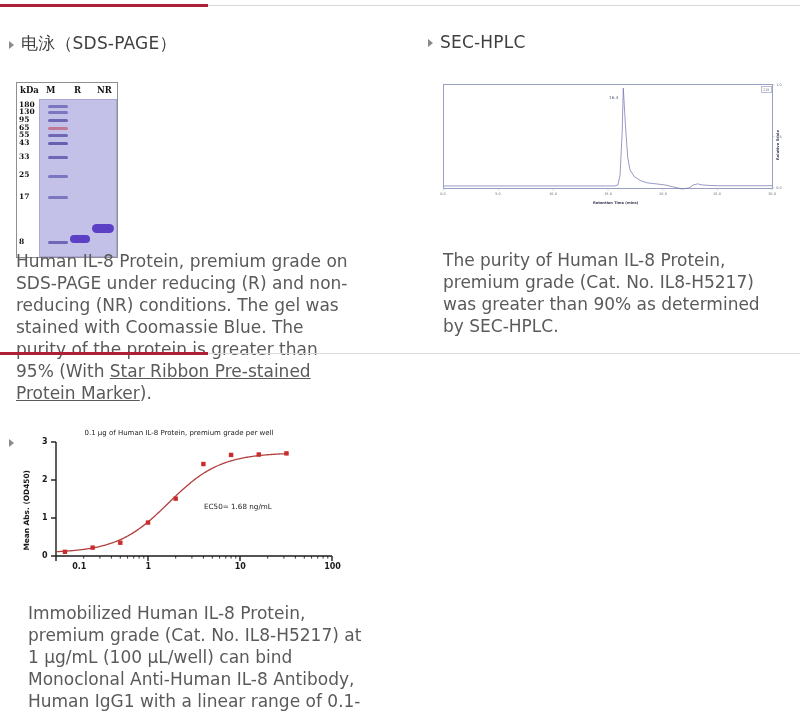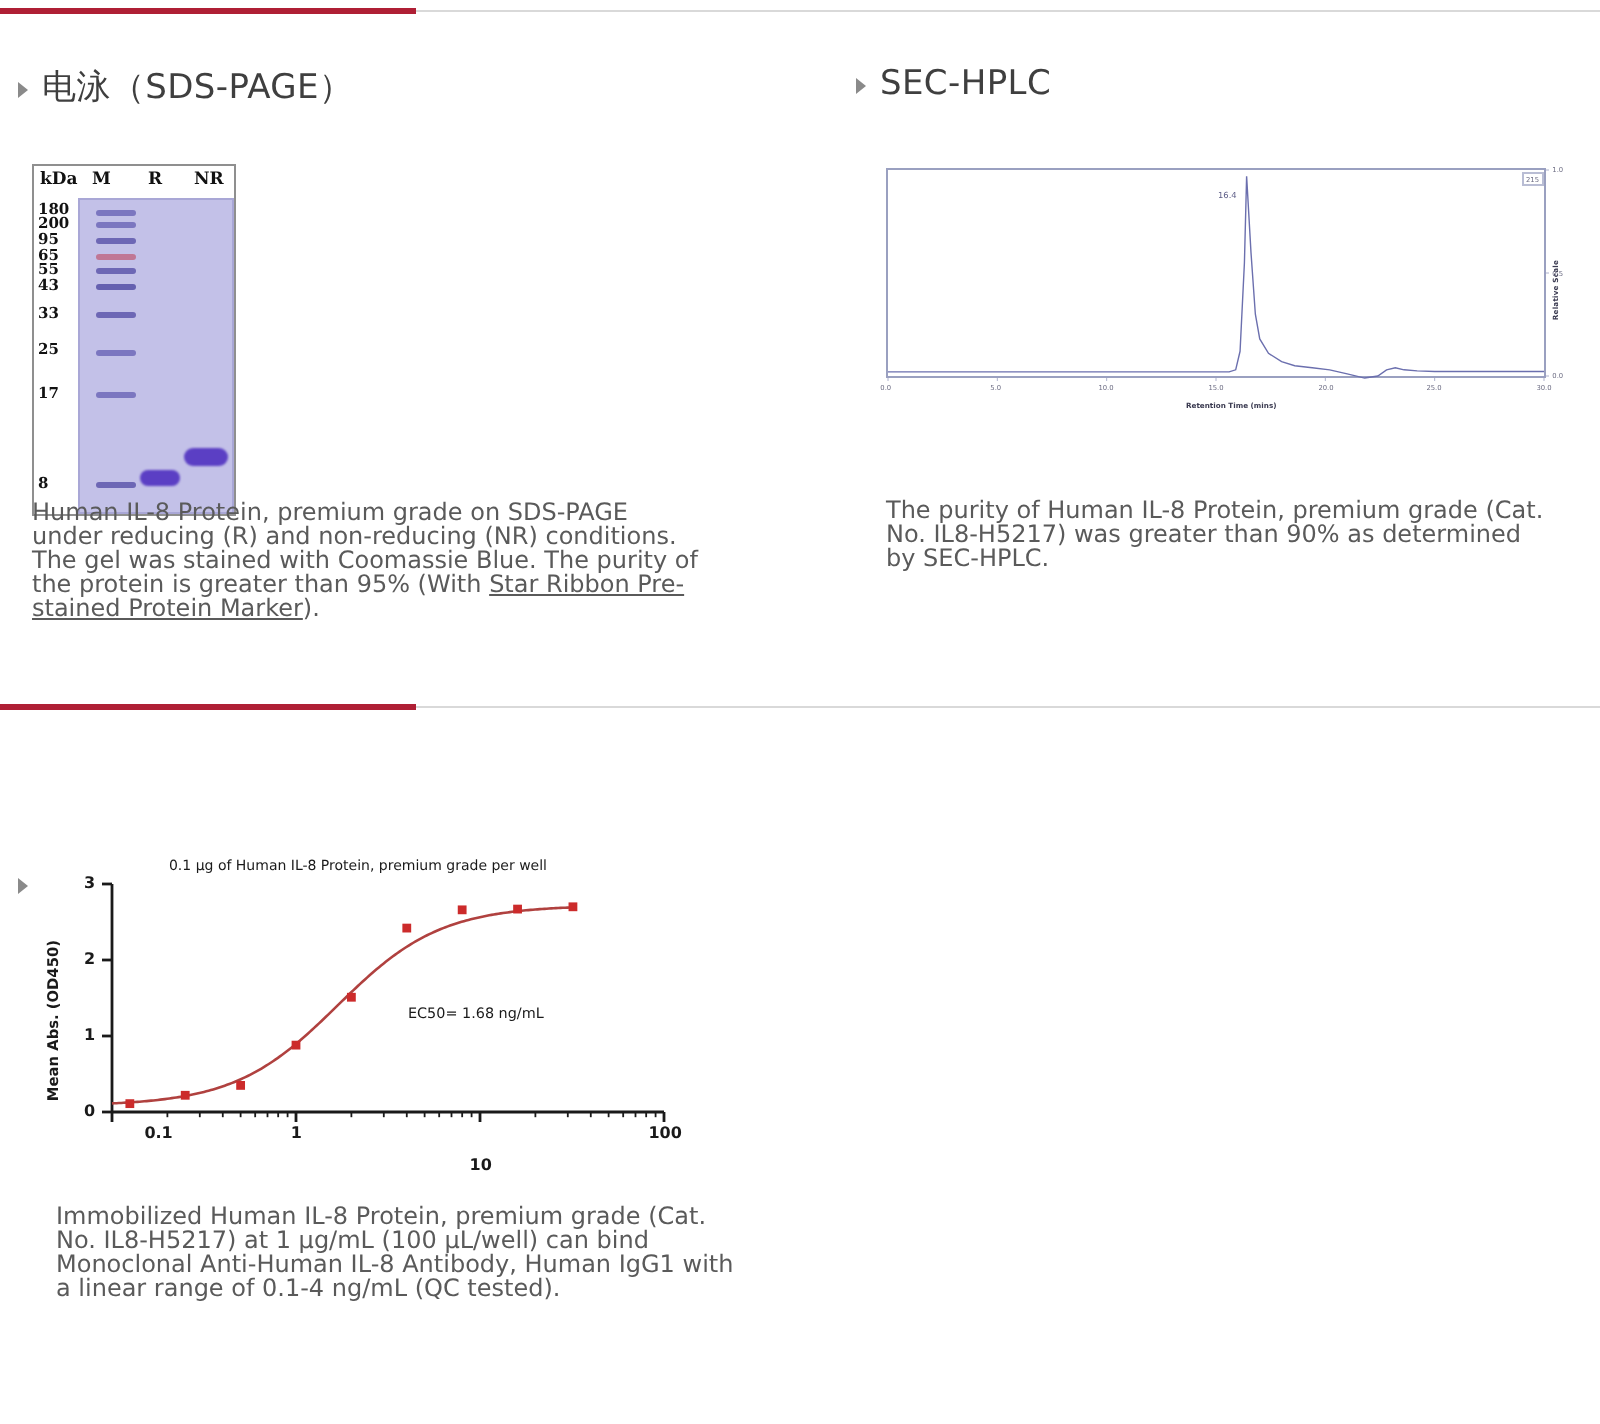--- a/index.html
+++ b/index.html
@@ -63,22 +63,22 @@
     letter-spacing: 0.2px;
   }
 
   #heading-sdspage { left: 9px; top: 32px; }
   #heading-sechplc { left: 428px; top: 32px; }
   #heading-bioactivity { left: 9px; top: 400px; margin-top: 30px; }
 
   
   .desc {
     position: absolute;
-    font-size: 12px;
-    line-height: 12px;
+    font-size: 17px;
+    line-height: 22px;
     color: #5a5a5a;
   }
   #desc-sdspage { left: 16px; top: 250px; width: 336px; }
   #desc-sechplc { left: 443px; top: 249px; width: 336px; }
   #desc-bioactivity { left: 28px; top: 602px; width: 340px; }
   .desc .underlined { text-decoration: underline; color: #5a5a5a; }
 
   
   #gel-figure {
     position: absolute;
@@ -267,21 +267,21 @@
 
 <div id="gel-figure">
   <div class="gel-lane-headers">
     <span class="lh-kda">kDa</span>
     <span class="lh-m">M</span>
     <span class="lh-r">R</span>
     <span class="lh-nr">NR</span>
   </div>
 
   <div class="mw-label" style="top:18px">180</div>
-  <div class="mw-label" style="top:25px">200</div>
+  <div class="mw-label" style="top:25px">130</div>
   <div class="mw-label" style="top:33px">95</div>
   <div class="mw-label" style="top:41px">65</div>
   <div class="mw-label" style="top:48px">55</div>
   <div class="mw-label" style="top:56px">43</div>
   <div class="mw-label" style="top:70px">33</div>
   <div class="mw-label" style="top:88px">25</div>
   <div class="mw-label" style="top:110px">17</div>
   <div class="mw-label" style="top:155px">8</div>
 
   <div id="gel-plate">
@@ -416,20 +416,20 @@
   </svg>
   <div id="elisa-ytick-labels">
       <div style="position: absolute; font-size: 8px; font-weight: bold; color: rgb(26, 26, 26); left: 28px; top: 133px;">0</div>
       <div style="position: absolute; font-size: 8px; font-weight: bold; color: rgb(26, 26, 26); left: 28px; top: 95px;">1</div>
       <div style="position: absolute; font-size: 8px; font-weight: bold; color: rgb(26, 26, 26); left: 28px; top: 57px;">2</div>
       <div style="position: absolute; font-size: 8px; font-weight: bold; color: rgb(26, 26, 26); left: 28px; top: 19px;">3</div>
     </div>
   <div id="elisa-xtick-labels">
       <div style="position: absolute; font-size: 8px; font-weight: bold; color: rgb(26, 26, 26); left: 34.2px; top: 144px; padding-left: 24px;">0.1</div>
       <div style="position: absolute; font-size: 8px; font-weight: bold; color: rgb(26, 26, 26); left: 131.4px; top: 144px;">1</div>
-      <div style="position: absolute; font-size: 8px; font-weight: bold; color: rgb(26, 26, 26); left: 220.8px; top: 144px; margin-top: 16px;">10</div>
+      <div style="position: absolute; font-size: 8px; font-weight: bold; color: rgb(26, 26, 26); left: 220.8px; top: 144px;">10</div>
       <div style="position: absolute; font-size: 8px; font-weight: bold; color: rgb(26, 26, 26); left: 310.2px; top: 144px;">100</div>
     </div>
   <div id="elisa-ec50">EC50= 1.68 ng/mL</div>
   <div id="elisa-yaxis-label">Mean Abs. (OD450)</div>
 </div>
 
 <div class="desc" id="desc-bioactivity">Immobilized Human IL-8 Protein, premium grade (Cat. No. IL8-H5217) at 1 μg/mL (100 μL/well) can bind Monoclonal Anti-Human IL-8 Antibody, Human IgG1 with a linear range of 0.1-4 ng/mL (QC tested).</div>
 
 </body></html>

